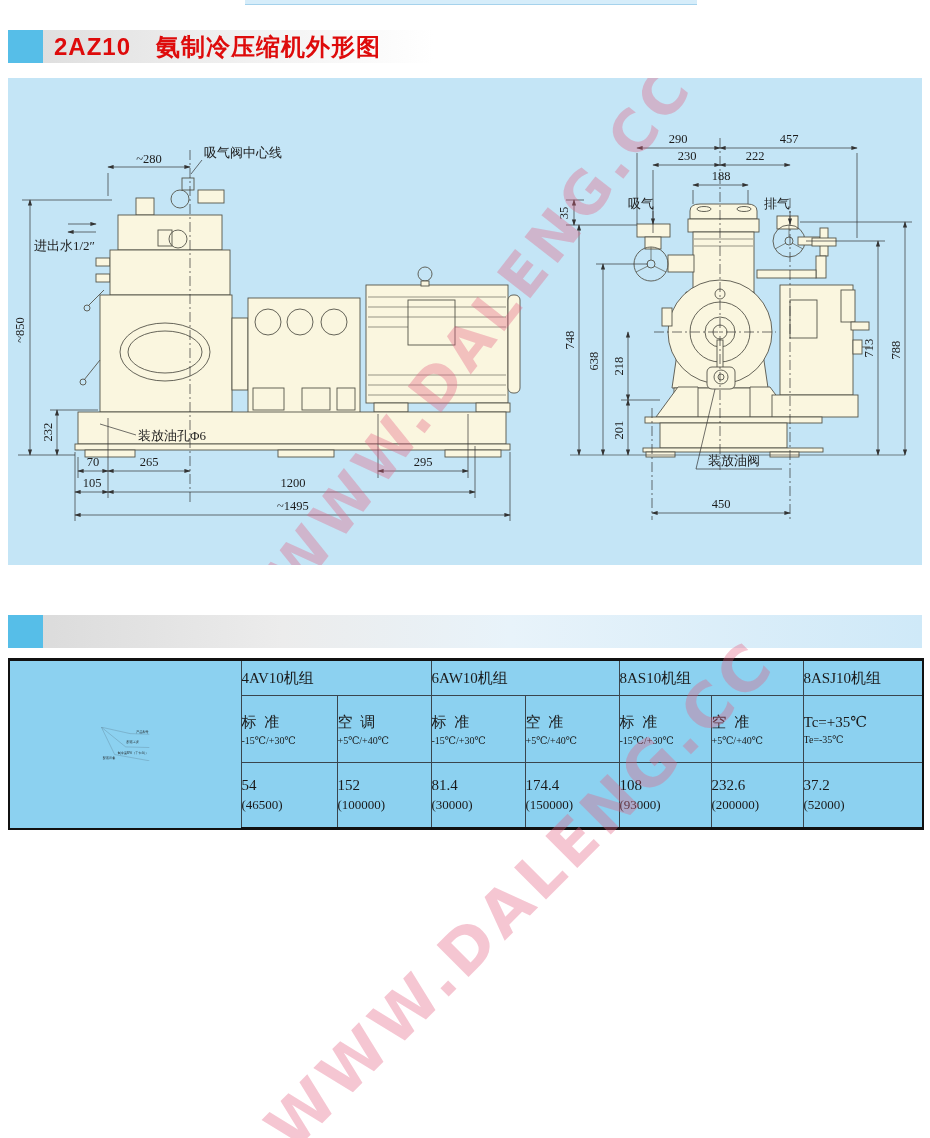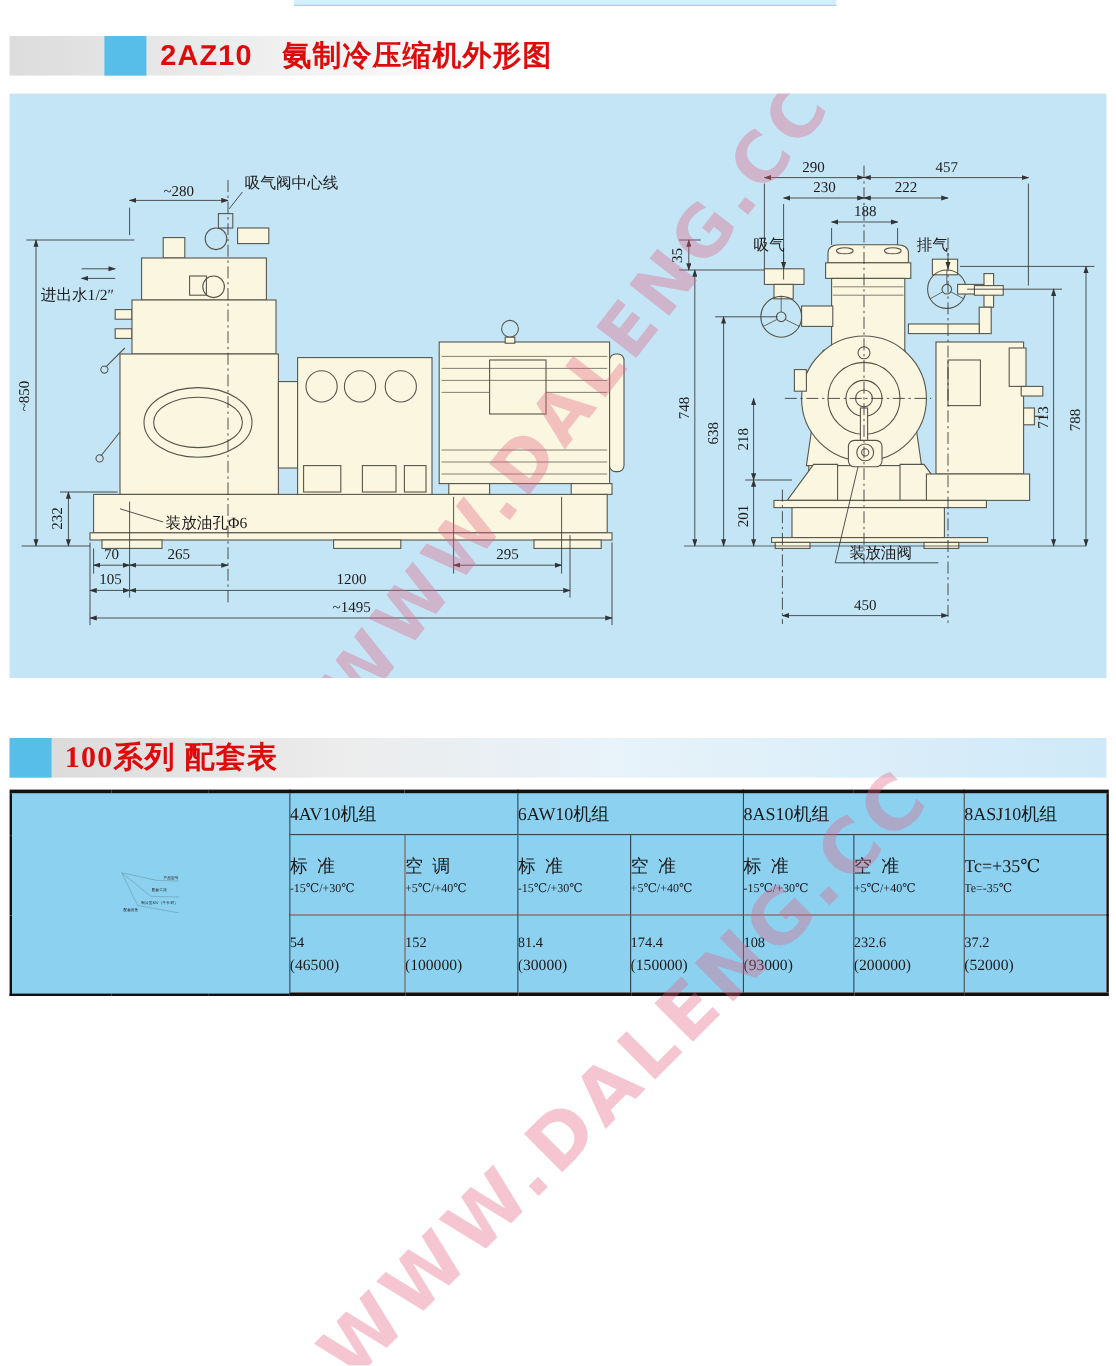--- a/index.html
+++ b/index.html
@@ -1,20 +1,20 @@
 <!DOCTYPE html>
 <html><head>
 <meta charset="utf-8">
 <style>
   html,body{margin:0;padding:0;background:#fff;}
   #page{position:relative;width:930px;height:1138px;overflow:hidden;background:#fff;
         font-family:"Liberation Serif","DejaVu Serif",serif;color:#1a1a1a;}
   #top-strip{position:absolute;left:245px;top:0;width:452px;height:4px;background:#d6edfa;border-bottom:1px solid #a5d2ec;}
   .titlebar{position:absolute;left:8px;height:33px;display:flex;align-items:stretch;}
-  #titlebar1{top:30px;width:532px;background:linear-gradient(90deg,#dcdcdc,#efefef 40%,#ffffff 80%);justify-content:center;}
+  #titlebar1{top:30px;width:532px;background:linear-gradient(90deg,#dcdcdc,#efefef 40%,#ffffff 80%);}
   #titlebar2{top:615px;width:914px;background:linear-gradient(90deg,#d9d9d9,#ececec 30%,#e8f3fa 55%,#cfe9f8 100%);}
   .tsq{width:35px;background:#56BEE8;flex:0 0 35px;}
   .ttext{color:#DE0B0B;font-weight:bold;font-size:25px;line-height:33px;padding-left:11px;letter-spacing:1px;white-space:nowrap;}
   #titlebar1 .ttext{font-family:"Liberation Sans","DejaVu Sans",sans-serif;font-size:24px;}
   #titlebar2 .ttext{font-family:"Liberation Serif","DejaVu Serif",serif;}
   #drawing-area{position:absolute;left:8px;top:78px;width:914px;height:487px;background:#C4E5F6;overflow:hidden;}
   .wm{position:absolute;font-family:"DejaVu Sans",sans-serif;font-weight:bold;white-space:nowrap;
       color:rgba(226,96,130,0.36);pointer-events:none;letter-spacing:5px;z-index:5;}
   #wm1{left:472px;top:252px;font-size:58px;transform:translate(-50%,-50%) rotate(-52deg);}
   #wm2{left:520px;top:895px;font-size:62px;transform:translate(-50%,-50%) rotate(-45deg);}
@@ -24,21 +24,21 @@
     border:2px solid #111;border-top:3px solid #111;font-size:15px;}
   #match-table td{border:1px solid #39454d;text-align:left;vertical-align:middle;padding:0;overflow:hidden;}
   #match-table thead td{background:#8CD1F0;}
   #match-table tr.hr1 td{height:34px;}
   #match-table tr.hr2 td{height:66px;}
   #match-table tr.hr3 td{height:64px;border-bottom:3px solid #111;}
   td.corner{padding:0;background:#8CD1F0;}
   .l1{font-size:15px;}
   .hr2 .l1{letter-spacing:2px;}
   .l2{font-size:10px;margin-top:3px;}
-  .hr3 .l1{font-size:12px;}
+  .hr3 .l1{font-size:15px;}
   .hr3 .l2{font-size:13px;}
 </style>
 </head>
 <body>
 
 <div id="page">
 
   <div id="top-strip"></div>
 
   <div id="titlebar1" class="titlebar">
@@ -255,21 +255,20 @@
         <text transform="translate(892,272) rotate(-90)" text-anchor="middle">788</text>
         <text x="700" y="387" text-anchor="start" font-size="13">装放油阀</text>
         <text x="713" y="430" text-anchor="middle">450</text>
       </g>
     </svg>
     <div id="wm1" class="wm">WWW.DALENG.CC</div>
   </div>
 
   <div id="titlebar2" class="titlebar">
     <div class="tsq"></div>
-    <div class="ttext">100系列 配套表</div>
   </div>
 
   <table id="match-table">
     <colgroup>
       <col style="width:84px">
         <col style="width:81px">
         <col style="width:67px">
       <col style="width:96px">
         <col style="width:94px">
         <col style="width:94px">

